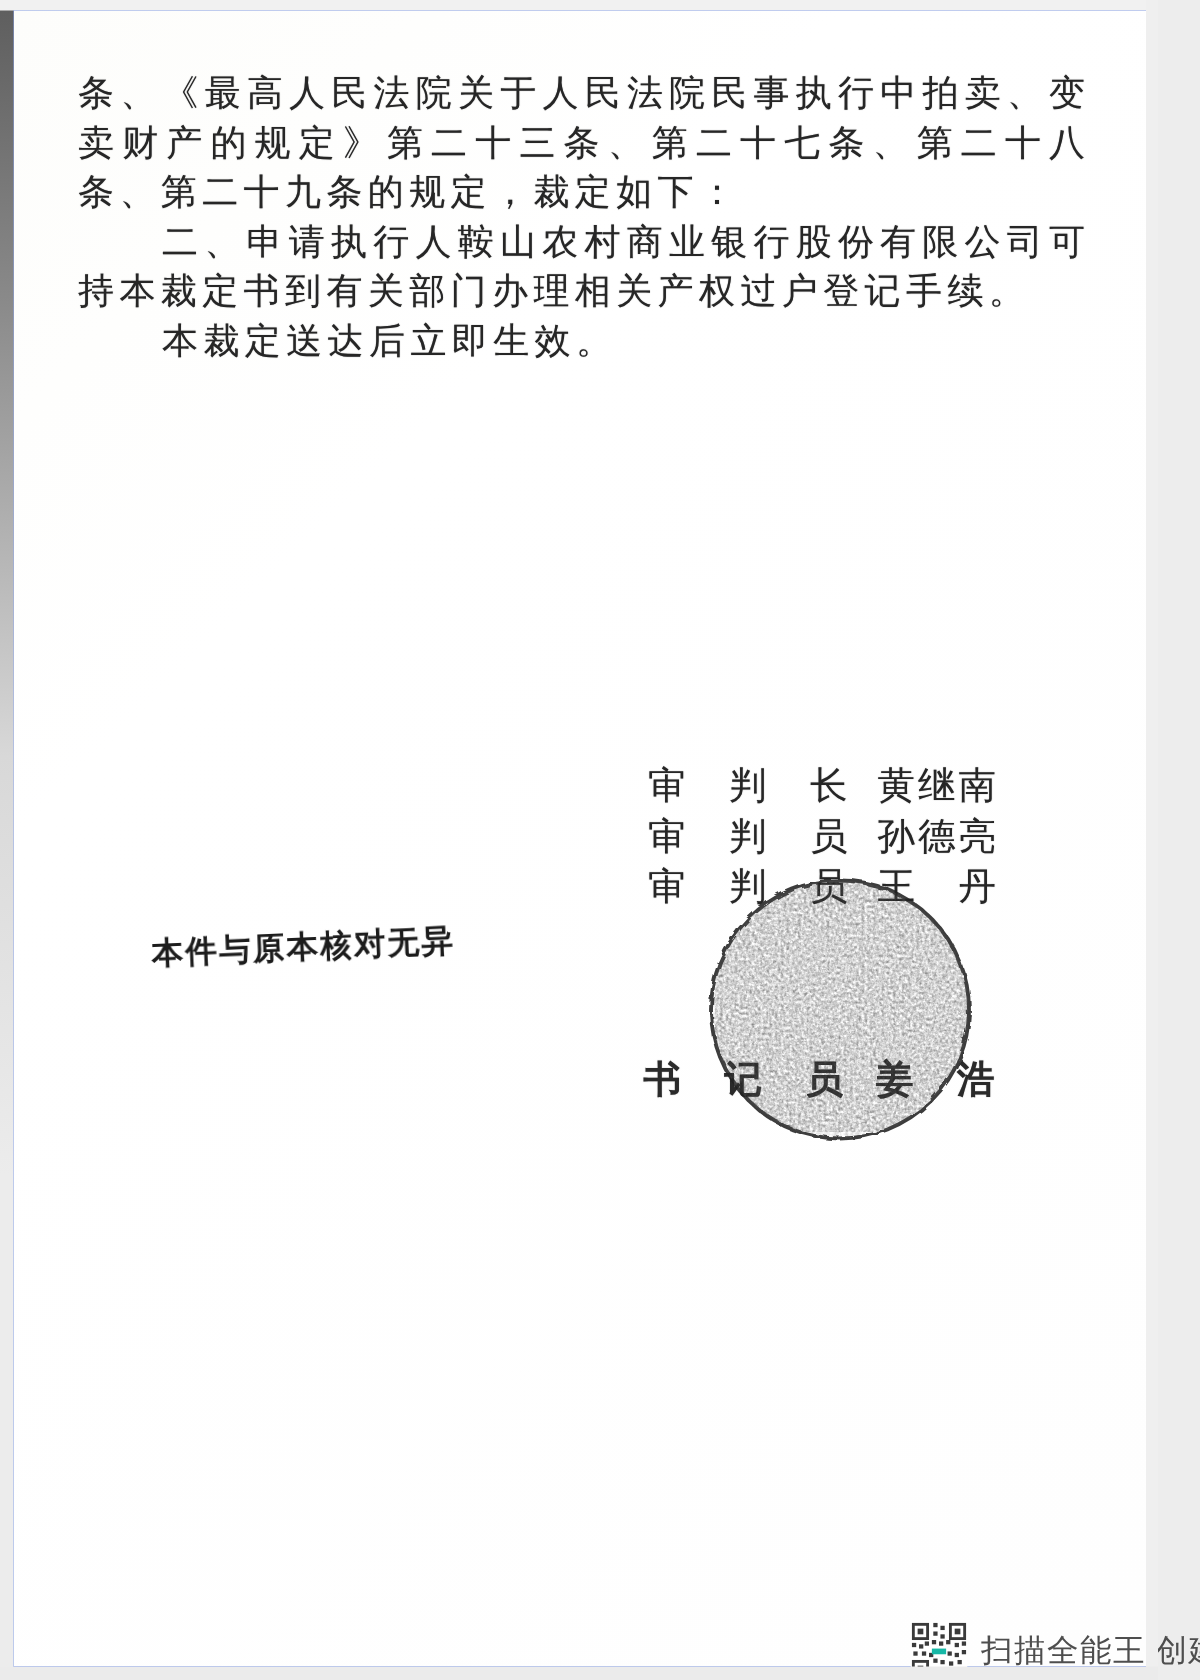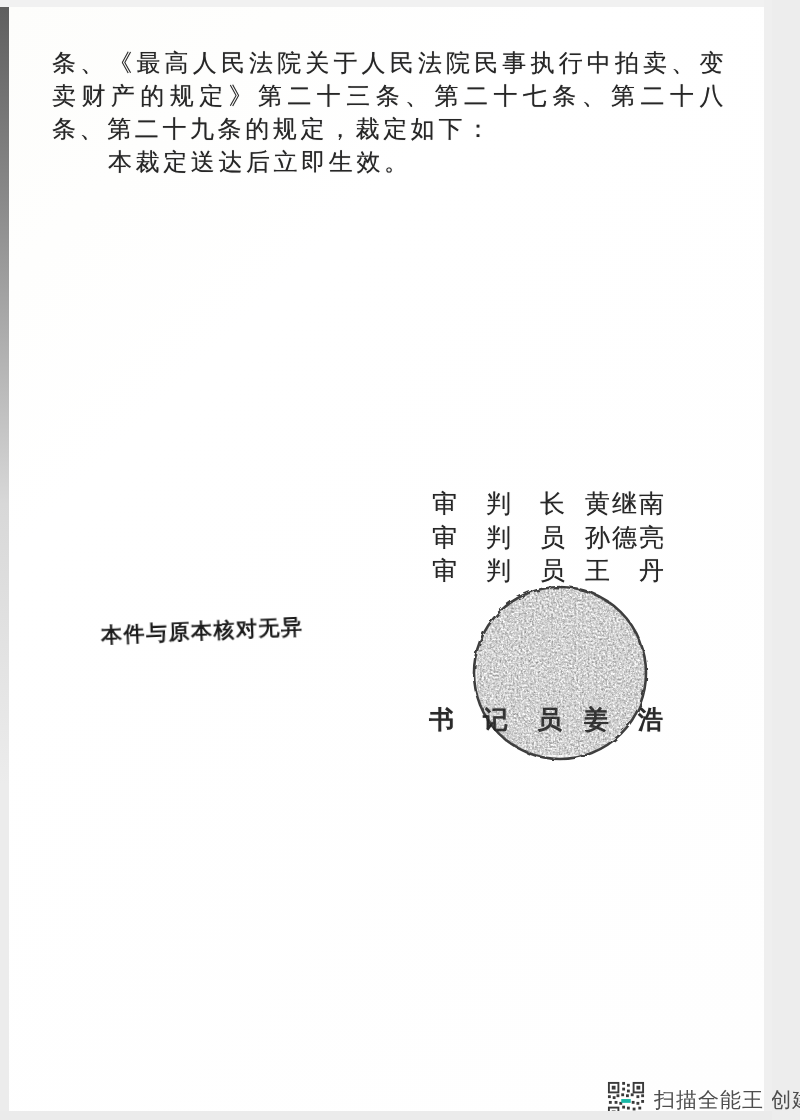--- a/index.html
+++ b/index.html
@@ -63,21 +63,21 @@
     text-shadow: 0 0 0.7px rgba(45,45,45,0.55);
   }
   .content p {
     margin: 0;
   }
   .content p.indent {
     text-indent: 56px;
   }
   .sig-block {
     position: absolute;
-    top: 480px;
+    top: 501px;
     right: 98px;
     text-align: right;
     color: #262626;
     font-size: 25px;
     line-height: 33.5px;
     letter-spacing: 2px;
     text-shadow: 0 0 0.7px rgba(45,45,45,0.55);
   }
   .sig-line { white-space: nowrap; }
   .sig-role { margin-right: 18px; }
@@ -141,20 +141,21 @@
 </style>
 </head>
 <body>
 
 <div class="scan-wrap">
 
   <div class="page">
 
     <div class="content">
       <p>条、《最高人民法院关于人民法院民事执行中拍卖、变卖财产的规定》第二十三条、第二十七条、第二十八条、第二十九条的规定，裁定如下：</p>
+      <p class="indent">二、申请执行人鞍山农村商业银行股份有限公司可持本裁定书到有关部门办理相关产权过户登记手续。</p>
       <p class="indent">本裁定送达后立即生效。</p>
     </div>
 
     <div class="sig-block">
       <div class="sig-line">
         <span class="sig-role">审　判　长</span><span>黄继南</span>
       </div>
       <div class="sig-line">
         <span class="sig-role">审　判　员</span><span>孙德亮</span>
       </div>

